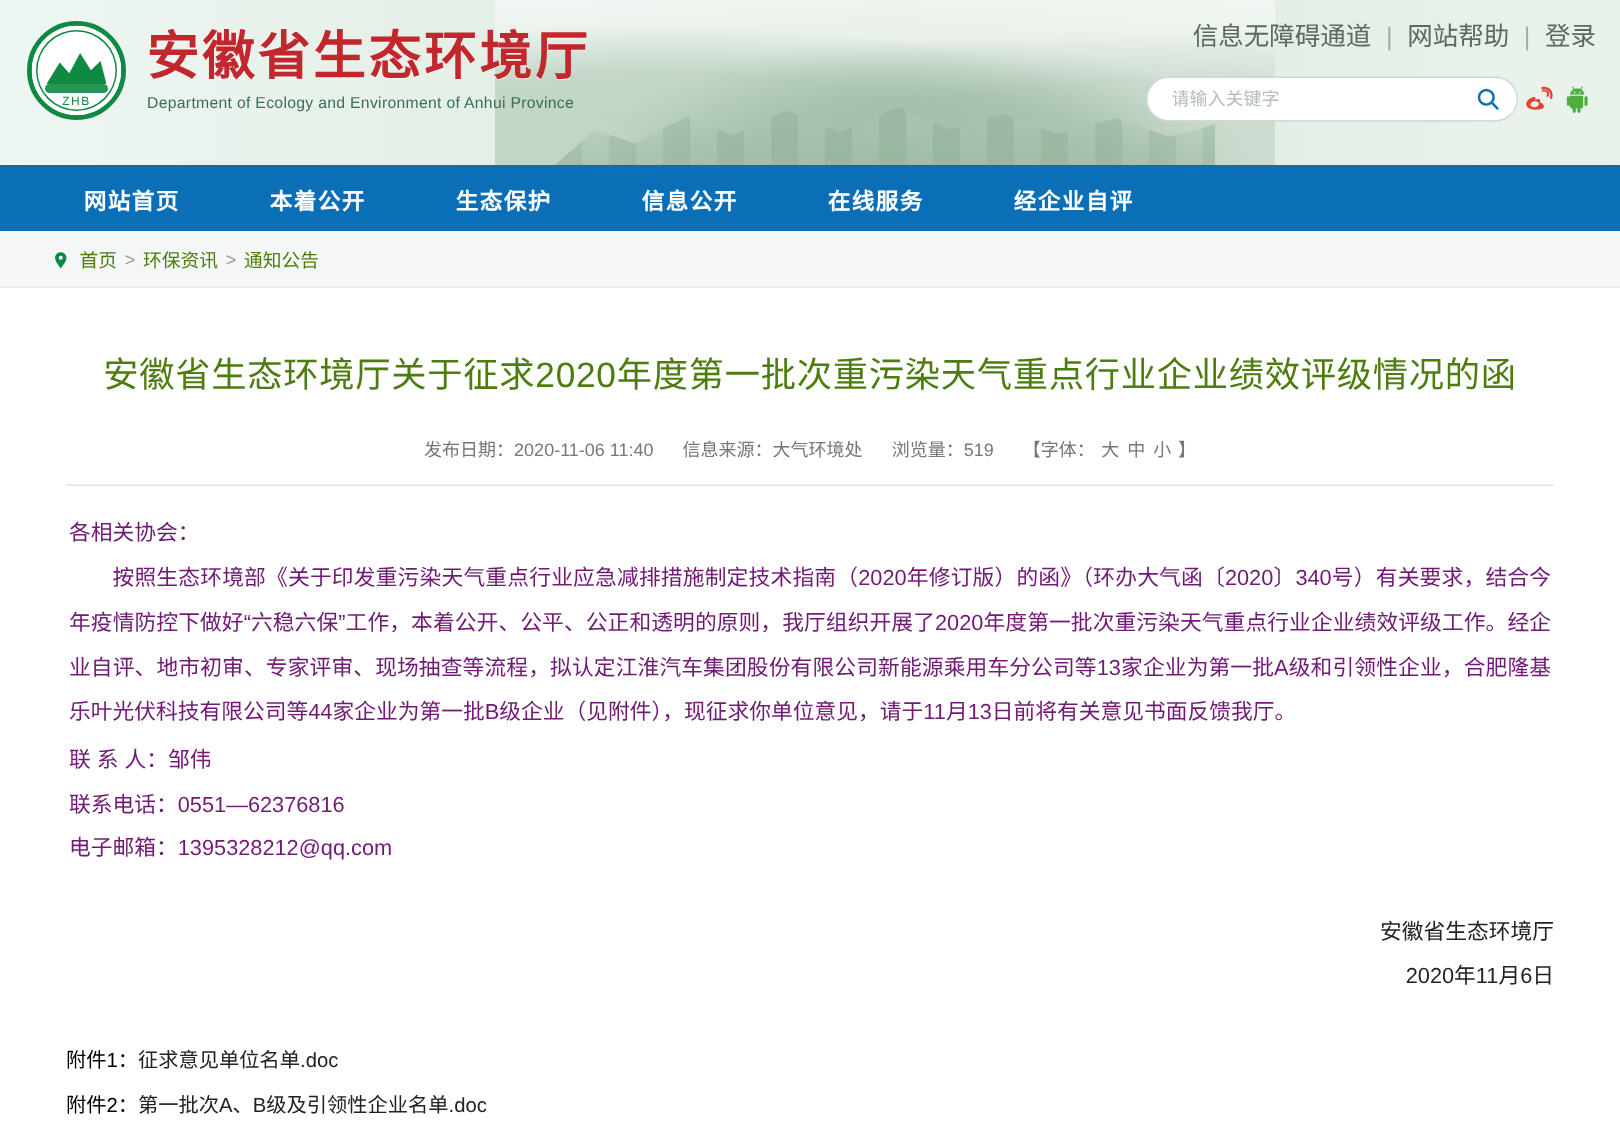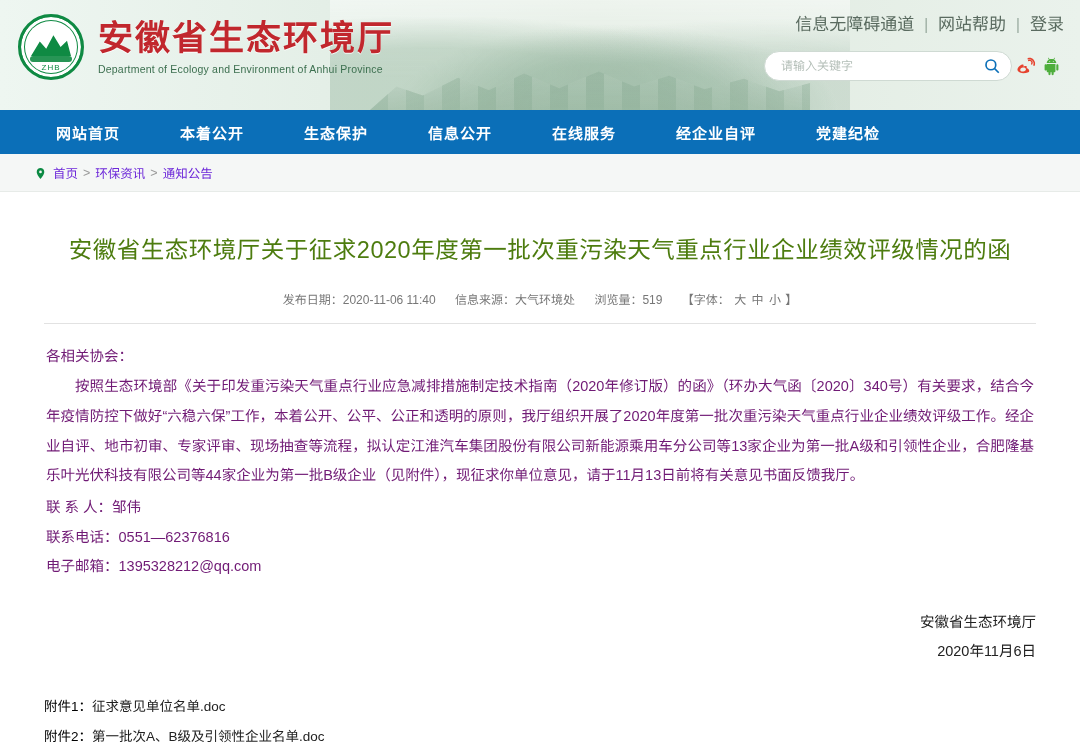--- a/index.html
+++ b/index.html
@@ -124,21 +124,21 @@
 
   
   .crumb-band {
     height: 38px; background: #f5f7f6; border-bottom: 1px solid #e7ebe8;
     display: flex; align-items: center; padding-left: 34px;
     font-size: 12.5px; color: #666;
   }
   .pin {
     width: 12px; height: 12px; margin-right: 7px; flex: none; color: #0b8a43;
   }
-  .crumb-band a { color: #6d28d9; text-decoration: none; }
+  .crumb-band a { color: #4d7c0f; text-decoration: none; }
   .crumb-sep { margin: 0 5px; color: #999; }
 
   
   .wrap { padding: 0 44px; }
   .art-title {
     margin: 40px 0 0; text-align: center;
     font-size: 23.5px; font-weight: normal; color: #4d7c0f;
     line-height: 1.55; letter-spacing: .5px;
   }
   .art-meta {
@@ -223,21 +223,20 @@
 </div>
 
 <div class="nav">
   <div class="nav-inner">
     <div class="nav-item">网站首页</div>
     <div class="nav-item">本着公开</div>
     <div class="nav-item">生态保护</div>
     <div class="nav-item">信息公开</div>
     <div class="nav-item">在线服务</div>
     <div class="nav-item">经企业自评</div>
-    <div class="nav-item">党建纪检</div>
   </div>
 </div>
 
 <div class="crumb-band">
   <span class="pin">
     <svg viewBox="0 0 24 24" width="13" height="13" fill="#0b8a43">
       <path d="M12 2C8.1 2 5 5.1 5 9c0 5.2 7 13 7 13s7-7.8 7-13c0-3.9-3.1-7-7-7zm0 9.5A2.5 2.5 0 1 1 12 6.5a2.5 2.5 0 0 1 0 5z"></path>
     </svg>
   </span>
   <a href="#">首页</a>

